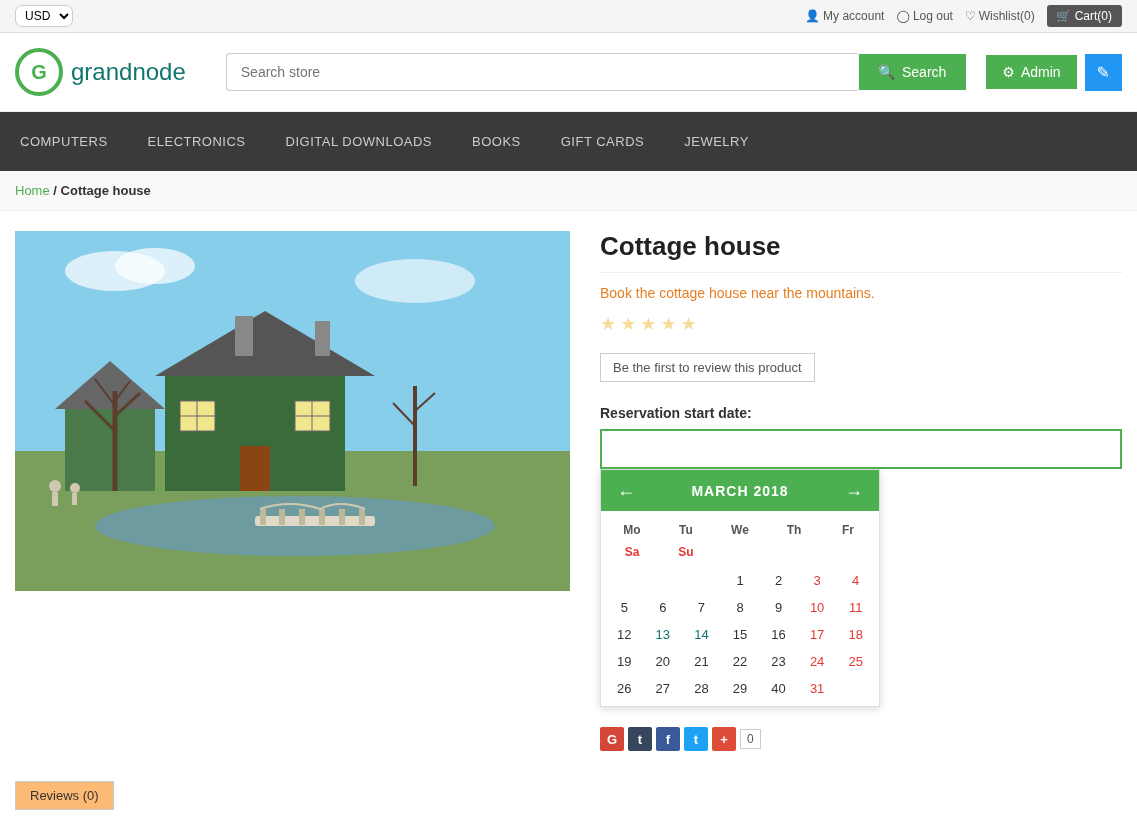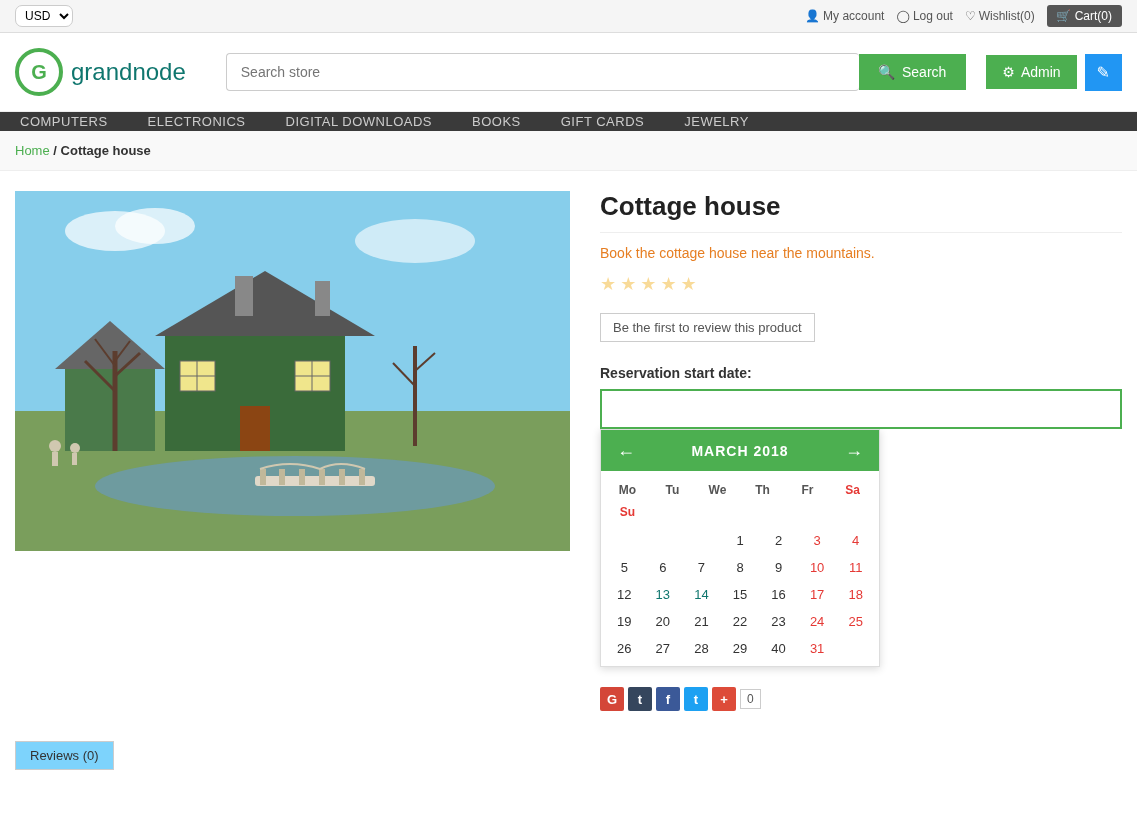--- a/index.html
+++ b/index.html
@@ -93,21 +93,21 @@
 
     
     .nav {
       background: #3a3a3a;
       display: flex;
       align-items: center;
     }
     .nav-item {
       color: #ccc;
       text-decoration: none;
-      padding: 2px 20px;
+      padding: 22px 20px;
       font-size: 13px;
       letter-spacing: 0.5px;
       display: block;
       cursor: pointer;
     }
 
     
     .breadcrumb {
       padding: 12px 15px;
       background: #f9f9f9;
@@ -203,21 +203,21 @@
     .cal-month-year {
       font-weight: bold;
       font-size: 14px;
       letter-spacing: 1px;
     }
     .calendar-grid {
       padding: 4px;
     }
     .cal-days-header {
       display: grid;
-      grid-template-columns: repeat(6, 1fr);
+      grid-template-columns: repeat(5, 1fr);
       text-align: center;
       font-weight: bold;
       font-size: 12px;
       color: #555;
       padding: 4px 0;
     }
     .cal-days-header span { padding: 4px 2px; }
     .cal-grid {
       display: grid;
       grid-template-columns: repeat(7, 1fr);
@@ -261,21 +261,21 @@
     
     .bottom-section {
       padding: 0 15px 20px;
     }
     .review-tab {
       display: inline-block;
       border: 1px solid #ccc;
       padding: 6px 14px;
       font-size: 13px;
       cursor: pointer;
-      background: #7dd3fc;
+      background: #fdba74;
       margin-top: 10px;
     }
   </style>
 </head>
 <body>
 
 <div class="top-bar">
   <div class="top-bar-left">
     <select class="currency-select">
       <option>USD</option>

